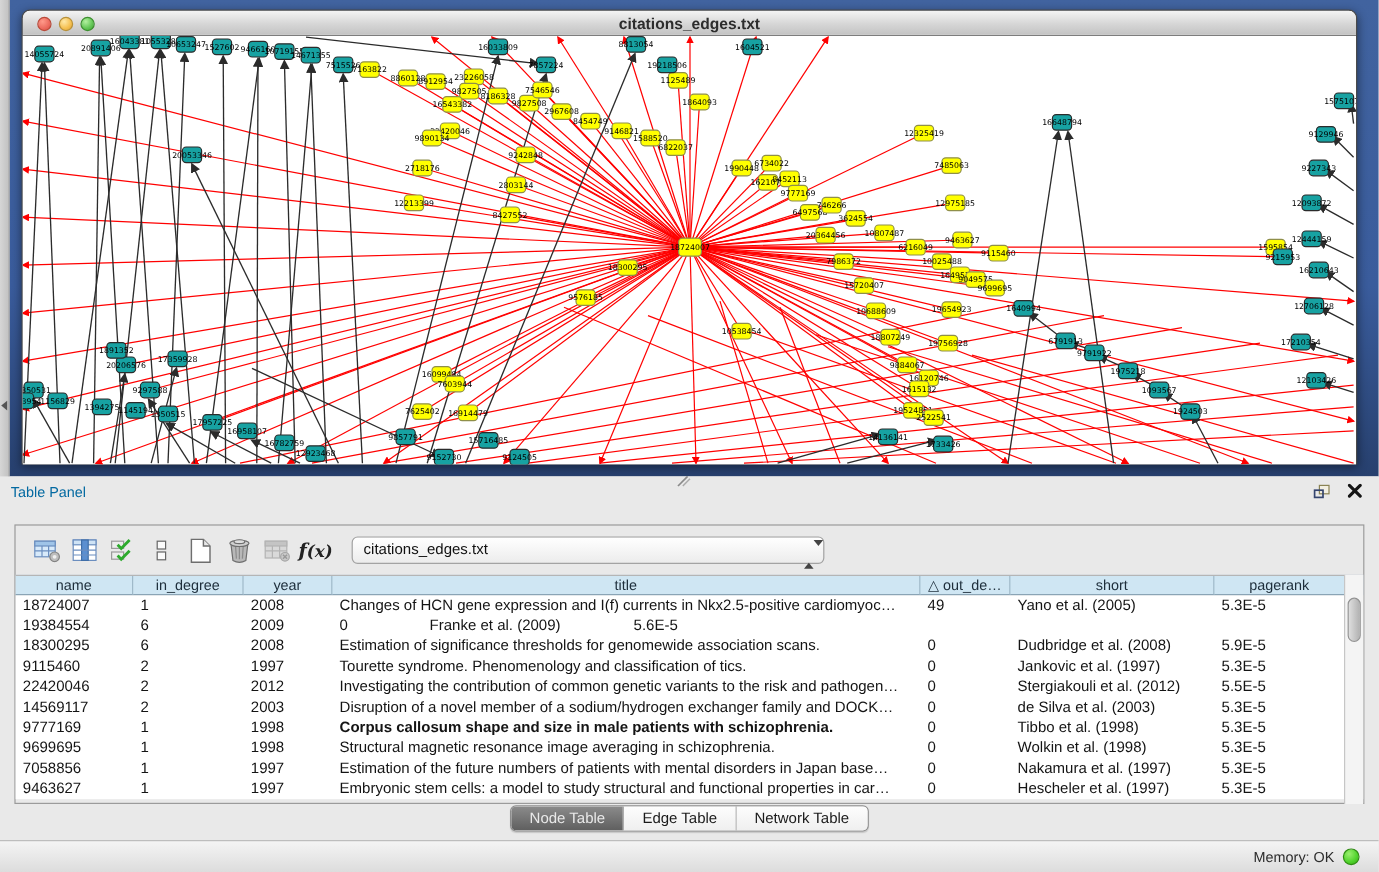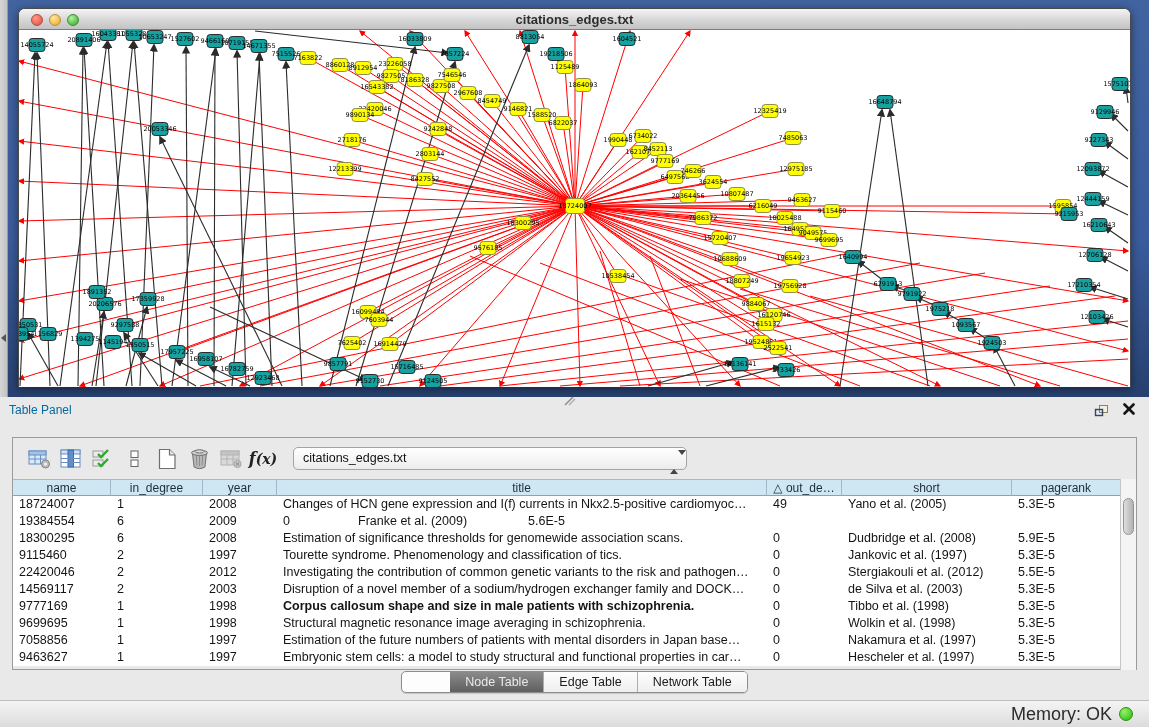--- a/index.html
+++ b/index.html
@@ -38,28 +38,28 @@
 
   .thead { display:flex; height:17px; background:#cfe6f3; border-top:1px solid #b5b5b5; }
   .th { font-size:12px; color:#1d2d3a; text-align:center; line-height:16px; border-right:1px solid #9fb9c9; border-bottom:1px solid #8aa4b5; overflow:hidden; white-space:nowrap; }
   .tbody { background:#fff; height:170px; overflow:hidden; }
   .tr { display:flex; height:17px; }
   .td { font-size:12.5px; color:#141414; line-height:17px; padding-left:6px; overflow:hidden; white-space:nowrap; }
   .vscroll { position:absolute; right:0; top:41px; width:16px; height:191px; background:#f4f4f4; border-left:1px solid #c6c6c6; }
   .vthumb { position:absolute; left:2px; top:19px; width:11px; height:37px; border-radius:6px; background:linear-gradient(90deg,#dedede,#b2b2b2); border:1px solid #939393; }
 
   .tabbar { position:absolute; left:0; top:274px; width:1149px; display:flex; justify-content:center; }
-  .seg { display:inline-flex; border:1px solid #8d8d8d; border-radius:5px; overflow:hidden; background:#fdfdfd; box-shadow:0 1px 1px rgba(0,0,0,.15);padding-left:48px; }
+  .seg { display:inline-flex; border:1px solid #8d8d8d; border-radius:5px; overflow:hidden; background:#fdfdfd; box-shadow:0 1px 1px rgba(0,0,0,.15); }
   .seg .tab { padding:3px 15px; font-size:12.5px; color:#1a1a1a; background:linear-gradient(180deg,#fdfdfd,#efefef); border-right:1px solid #adadad; }
   .seg .tab:last-child { border-right:none; }
   .seg .tab.active { background:linear-gradient(180deg,#8b8b8b,#5f5f5f); color:#e9e9e9; }
 
   
   .statusbar { position:absolute; left:0; top:700px; width:1149px; height:27px; background:linear-gradient(180deg,#f4f4f4,#dcdcdc); border-top:1px solid #bdbdbd; display:flex; align-items:center; justify-content:flex-end; padding-right:16px; gap:7px; }
-  .mem-label { font-size:18px; color:#2c2c2c; }
+  .mem-label { font-size:12px; color:#2c2c2c; }
   .mem-dot { width:14px; height:14px; border-radius:50%; background:radial-gradient(circle at 35% 30%, #9aef6e,#4fd22b 60%,#36a514); border:1px solid #2f8c12; }
 </style>
 </head>
 <body>
 
 <div class="screen">
 
   <div class="left-strip">
     <div class="collapse-arrow"></div>
   </div>

